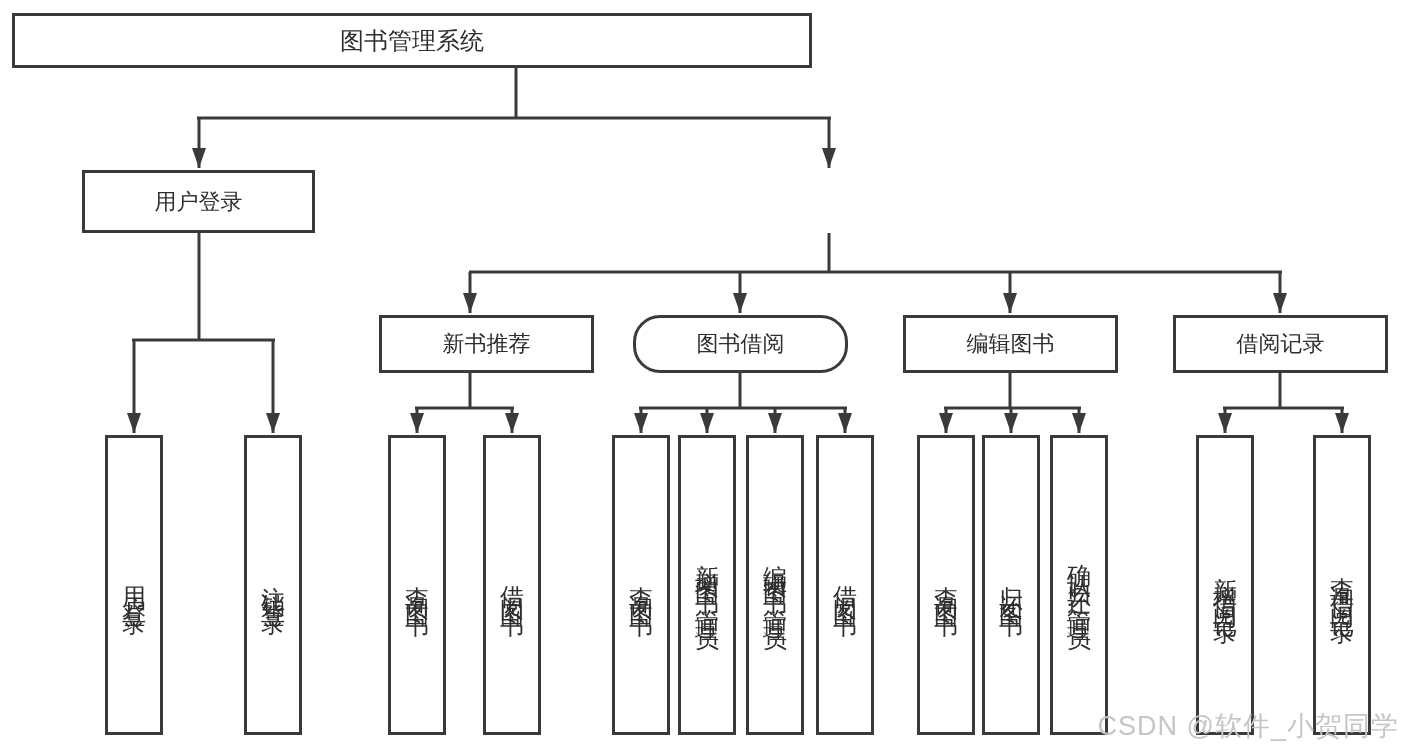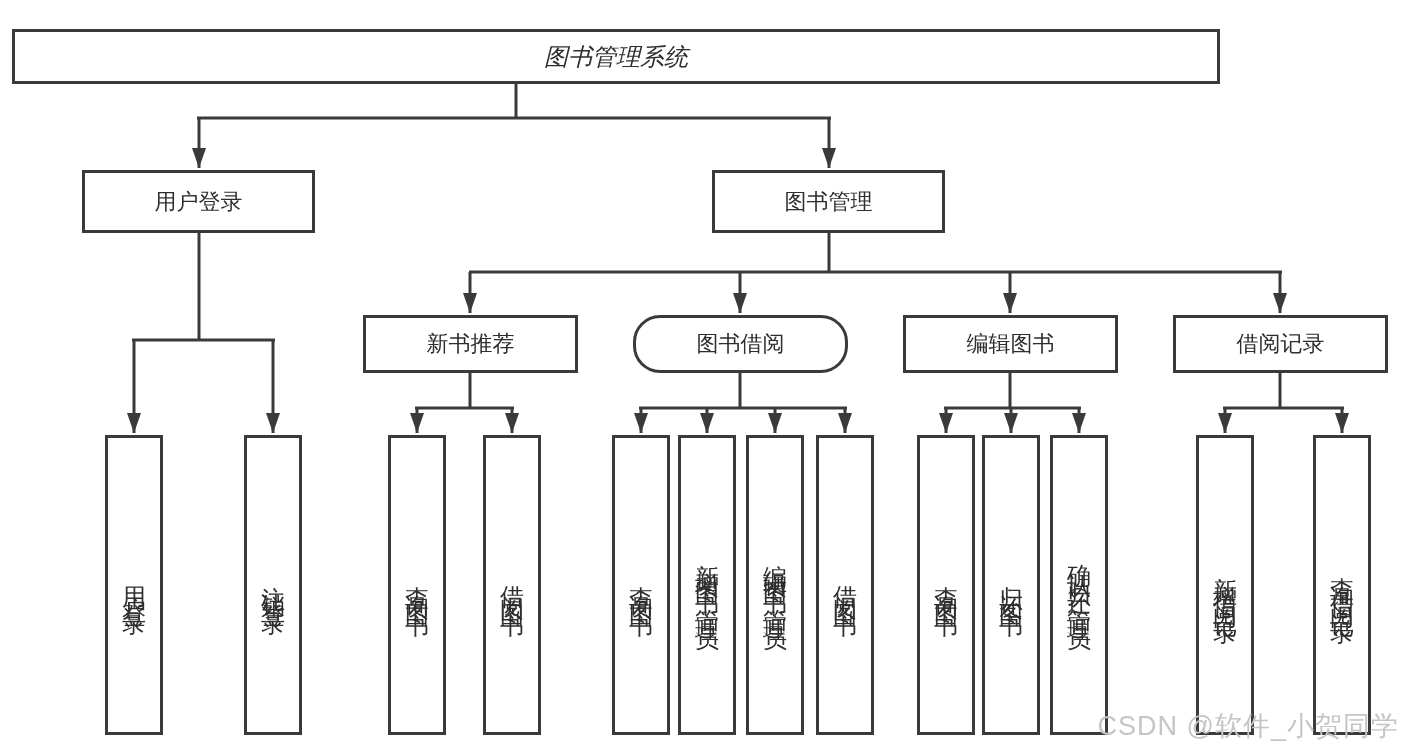--- a/index.html
+++ b/index.html
@@ -33,23 +33,22 @@
     position:absolute;
     box-sizing:border-box;
     border:3px solid var(--line-color);
     background:#fff;
     display:flex;
     align-items:center;
     justify-content:center;
     color:var(--text-color);
   }
   .node-root{
-    left:12px;top:29px;width:1208px;height:55px;
+    left:12px;top:13px;width:800px;height:55px;
     font-size:24px;
-    font-style:italic;
   }
   .node-l2{width:233px;height:63px;top:170px;font-size:22px;}
   .node-l3{width:215px;height:58px;top:315px;font-size:22px;}
   .node-leaf{
     width:58px;height:300px;top:435px;
   }
   .leaf-text{
     writing-mode:vertical-rl;
     text-orientation:mixed;
     font-size:24px;
@@ -134,25 +133,22 @@
     </g>
   </svg>
 
   <div class="node node-root">
     <span>图书管理系统</span>
   </div>
 
   <div class="node node-l2" style="left:82px;">
     <span>用户登录</span>
   </div>
-  <div class="node node-l2" style="left:712px;">
-    <span>图书管理</span>
-  </div>
-
-  <div class="node node-l3" style="left:363px;">
+
+  <div class="node node-l3" style="left:379px;">
     <span>新书推荐</span>
   </div>
   <div class="node node-l3" style="left:633px;border-radius:27px;">
     <span>图书借阅</span>
   </div>
   <div class="node node-l3" style="left:903px;">
     <span>编辑图书</span>
   </div>
   <div class="node node-l3" style="left:1173px;">
     <span>借阅记录</span>

